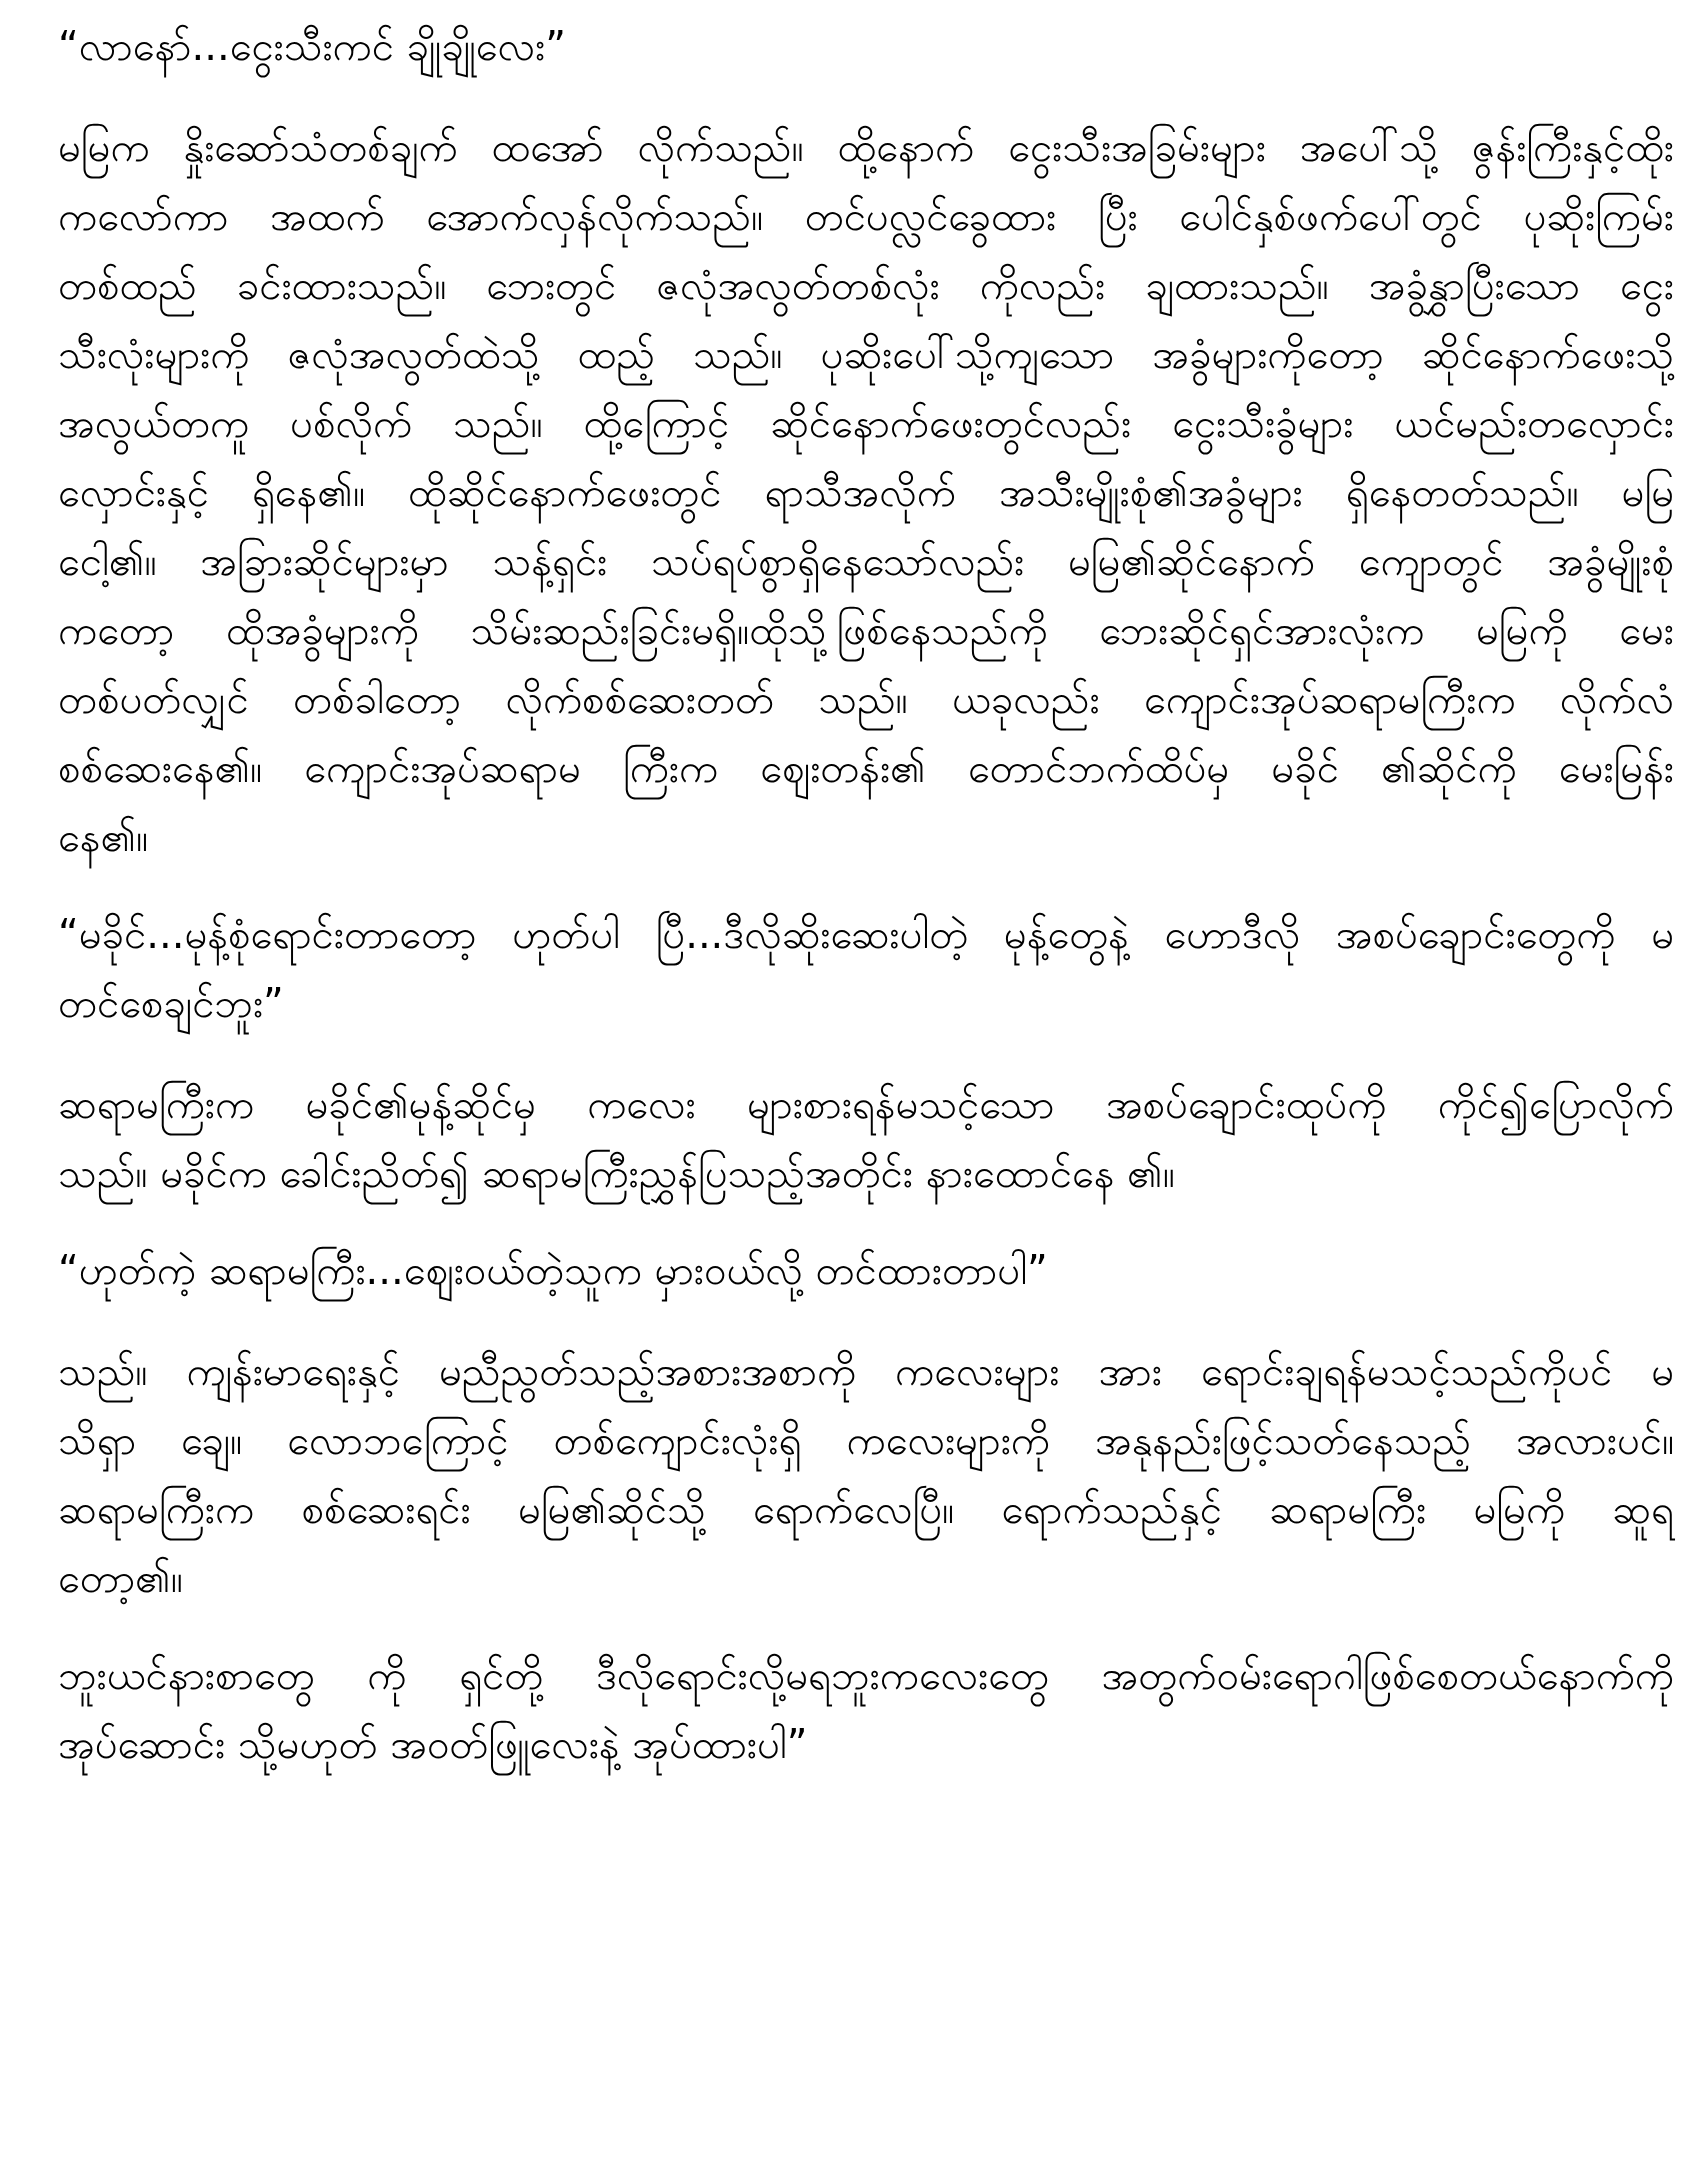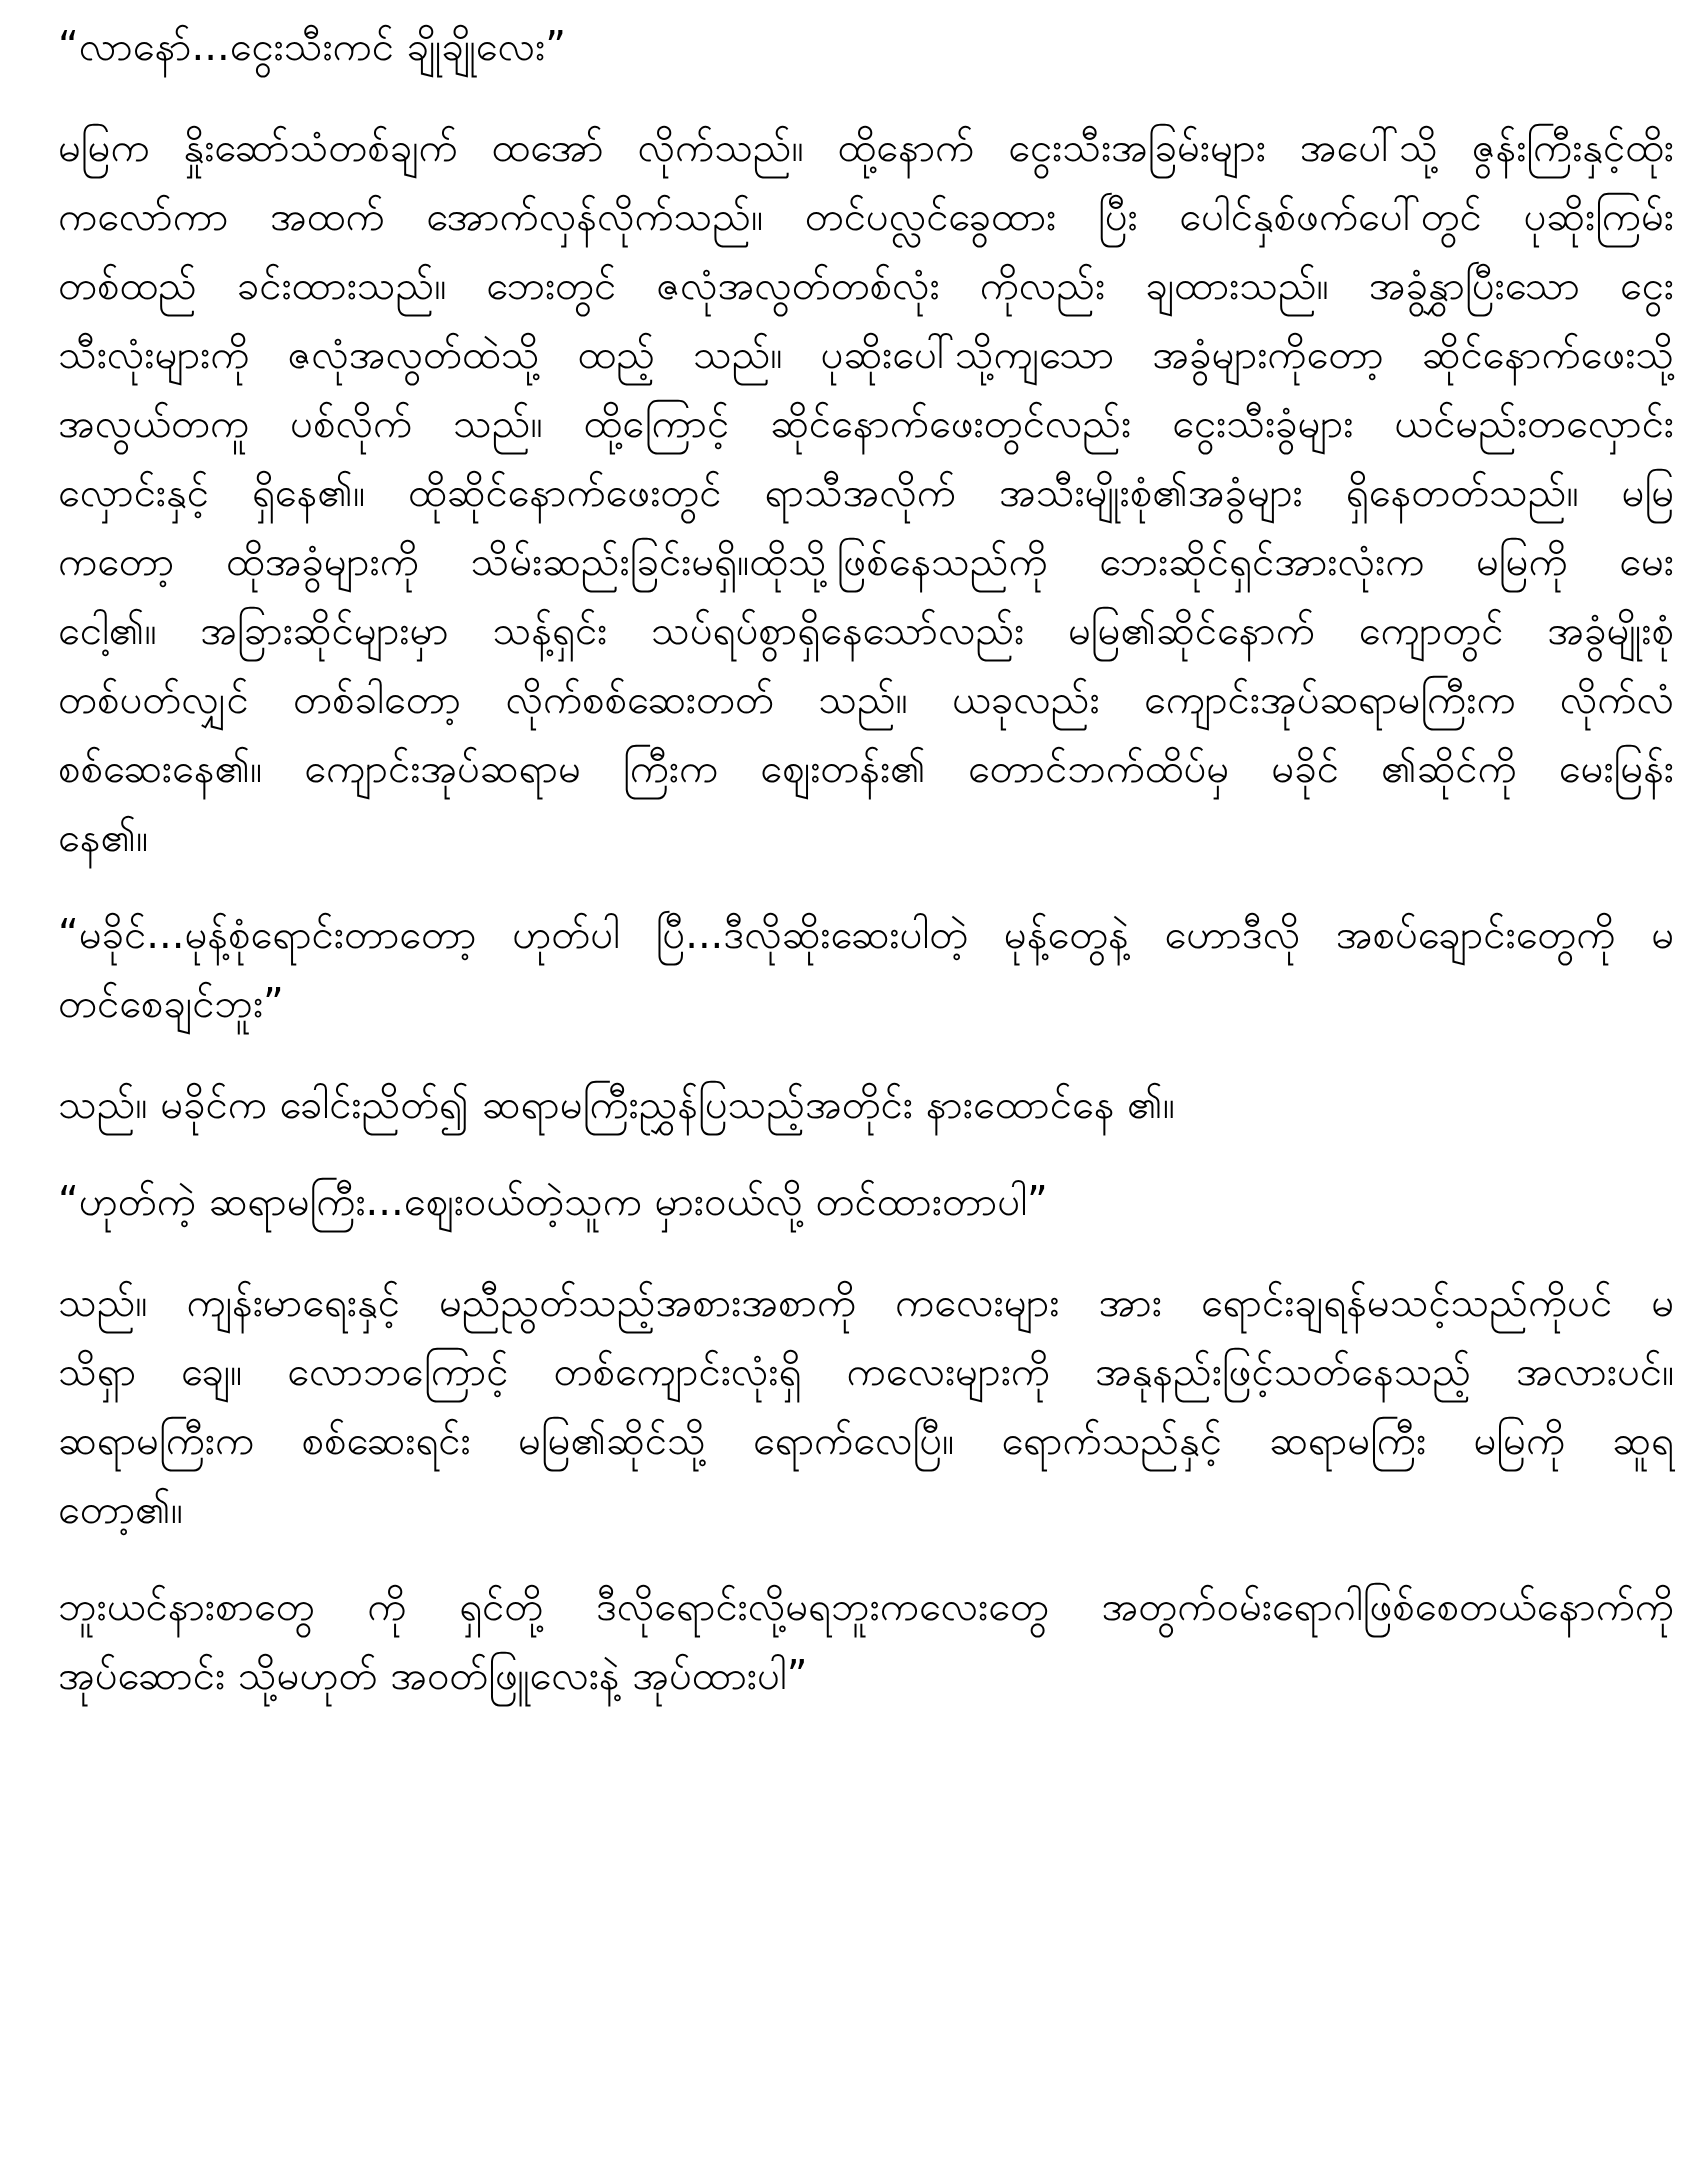--- a/index.html
+++ b/index.html
@@ -43,31 +43,32 @@
       <div class="para quote">
         <div class="line last">“လာနော်...ငွေးသီးကင် ချိုချိုလေး”</div>
       </div>
       <div class="para body-text">
         <div class="line">မမြက နှိုးဆော်သံတစ်ချက် ထအော် လိုက်သည်။ ထို့နောက် ငွေးသီးအခြမ်းများ အပေါ်သို့ ဇွန်းကြီးနှင့်ထိုး</div>
         <div class="line">ကလော်ကာ အထက် အောက်လှန်လိုက်သည်။ တင်ပလ္လင်ခွေထား ပြီး ပေါင်နှစ်ဖက်ပေါ်တွင် ပုဆိုးကြမ်း</div>
         <div class="line">တစ်ထည် ခင်းထားသည်။ ဘေးတွင် ဇလုံအလွတ်တစ်လုံး ကိုလည်း ချထားသည်။ အခွံနွှာပြီးသော ငွေး</div>
         <div class="line">သီးလုံးများကို ဇလုံအလွတ်ထဲသို့ ထည့် သည်။ ပုဆိုးပေါ်သို့ကျသော အခွံများကိုတော့ ဆိုင်နောက်ဖေးသို့</div>
         <div class="line">အလွယ်တကူ ပစ်လိုက် သည်။ ထို့ကြောင့် ဆိုင်နောက်ဖေးတွင်လည်း ငွေးသီးခွံများ ယင်မည်းတလှောင်း</div>
         <div class="line">လှောင်းနှင့် ရှိနေ၏။ ထိုဆိုင်နောက်ဖေးတွင် ရာသီအလိုက် အသီးမျိုးစုံ၏အခွံများ ရှိနေတတ်သည်။ မမြ</div>
+        <div class="line">ငေါ့၏။ အခြားဆိုင်များမှာ သန့်ရှင်း သပ်ရပ်စွာရှိနေသော်လည်း မမြ၏ဆိုင်နောက် ကျောတွင် အခွံမျိုးစုံ</div>
         <div class="line">ကတော့ ထိုအခွံများကို သိမ်းဆည်းခြင်းမရှိ။ထိုသို့ဖြစ်နေသည်ကို ဘေးဆိုင်ရှင်အားလုံးက မမြကို မေး</div>
-        <div class="line">ငေါ့၏။ အခြားဆိုင်များမှာ သန့်ရှင်း သပ်ရပ်စွာရှိနေသော်လည်း မမြ၏ဆိုင်နောက် ကျောတွင် အခွံမျိုးစုံ</div>
         <div class="line">တစ်ပတ်လျှင် တစ်ခါတော့ လိုက်စစ်ဆေးတတ် သည်။ ယခုလည်း ကျောင်းအုပ်ဆရာမကြီးက လိုက်လံ</div>
         <div class="line">စစ်ဆေးနေ၏။ ကျောင်းအုပ်ဆရာမ ကြီးက ဈေးတန်း၏ တောင်ဘက်ထိပ်မှ မခိုင် ၏ဆိုင်ကို မေးမြန်း</div>
         <div class="line last">နေ၏။</div>
       </div>
       <div class="para quote">
         <div class="line">“မခိုင်...မုန့်စုံရောင်းတာတော့ ဟုတ်ပါ ပြီ...ဒီလိုဆိုးဆေးပါတဲ့ မုန့်တွေနဲ့ ဟောဒီလို အစပ်ချောင်းတွေကို မ</div>
         <div class="line last">တင်စေချင်ဘူး”</div>
       </div>
       <div class="para body-text">
+        <div class="line">ဆရာမကြီးက မခိုင်၏မုန့်ဆိုင်မှ ကလေး များစားရန်မသင့်သော အစပ်ချောင်းထုပ်ကို ကိုင်၍ပြောလိုက်</div>
         <div class="line last">သည်။ မခိုင်က ခေါင်းညိတ်၍ ဆရာမကြီးညွှန်ပြသည့်အတိုင်း နားထောင်နေ ၏။</div>
       </div>
       <div class="para quote">
         <div class="line last">“ဟုတ်ကဲ့ ဆရာမကြီး...ဈေးဝယ်တဲ့သူက မှားဝယ်လို့ တင်ထားတာပါ”</div>
       </div>
       <div class="para body-text">
         <div class="line">သည်။ ကျန်းမာရေးနှင့် မညီညွတ်သည့်အစားအစာကို ကလေးများ အား ရောင်းချရန်မသင့်သည်ကိုပင် မ</div>
         <div class="line">သိရှာ ချေ။ လောဘကြောင့် တစ်ကျောင်းလုံးရှိ ကလေးများကို အနုနည်းဖြင့်သတ်နေသည့် အလားပင်။</div>
         <div class="line">ဆရာမကြီးက စစ်ဆေးရင်း မမြ၏ဆိုင်သို့ ရောက်လေပြီ။ ရောက်သည်နှင့် ဆရာမကြီး မမြကို ဆူရ</div>
         <div class="line last">တော့၏။</div>

